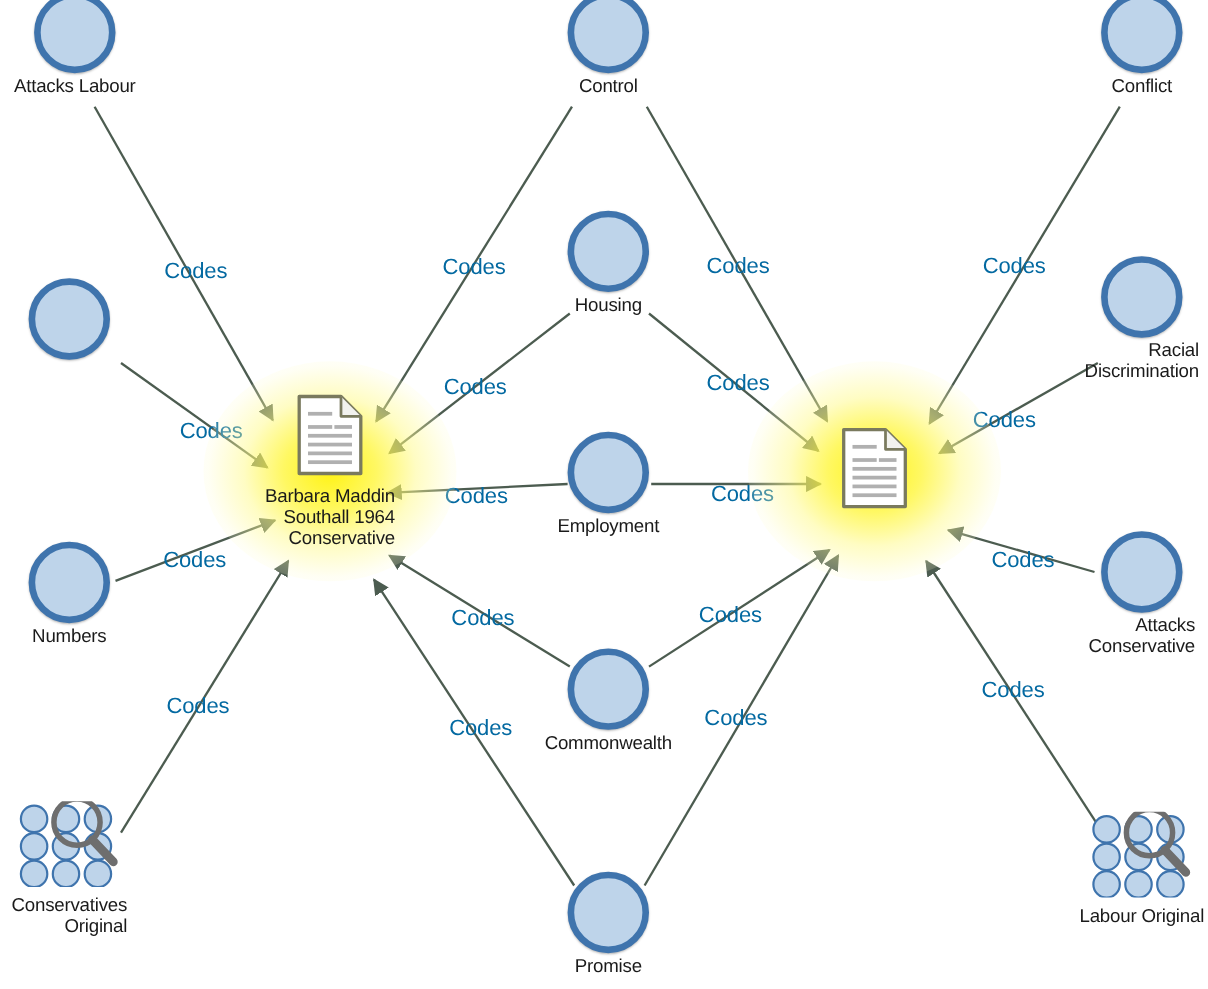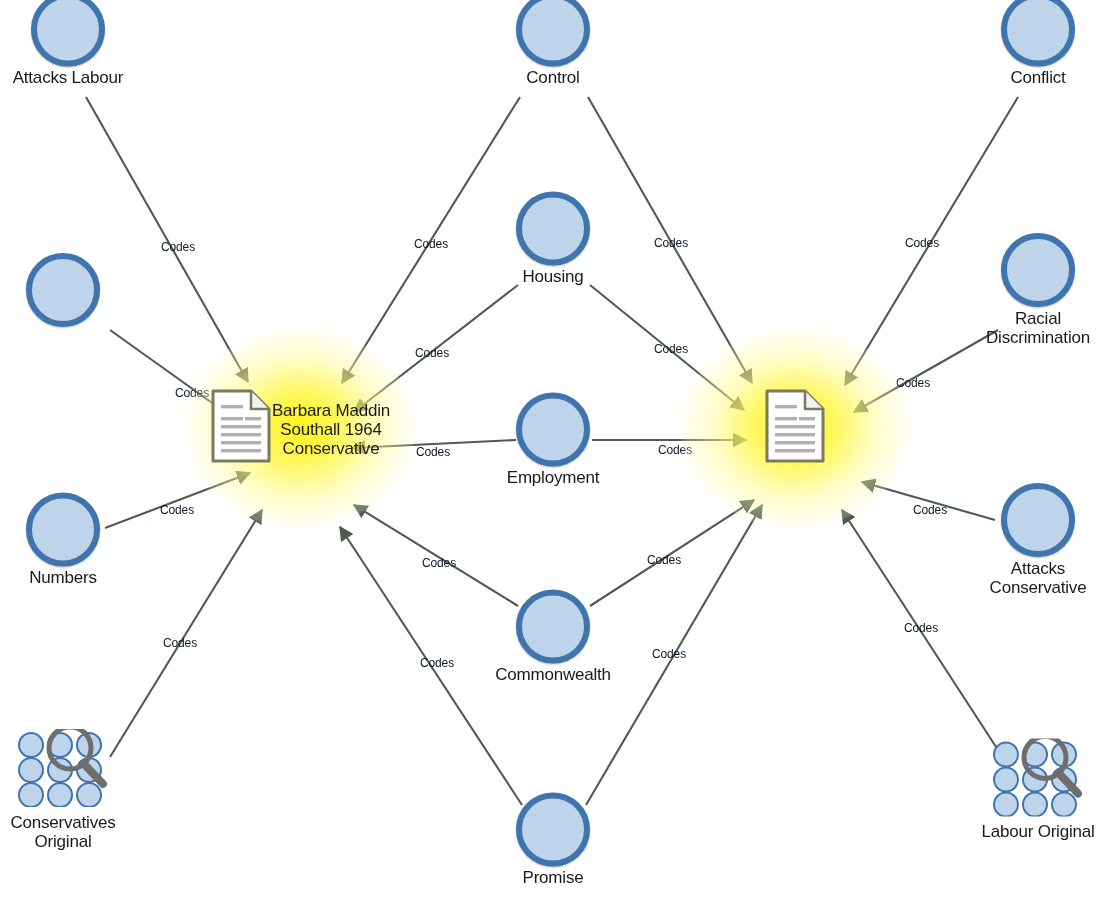--- a/index.html
+++ b/index.html
@@ -39,21 +39,21 @@
     border-radius: 50%;
     background: #bed4ea;
     border: 6px solid #3f74ad;
     box-sizing: border-box;
     box-shadow: 0 1px 2px rgba(0,0,0,0.28);
   }
   .node-label {
     margin-top: 2px;
     font-size: 17px;
     color: #1a1a1a;
-    text-align: center;
+    text-align: right;
     line-height: 1.12;
     white-space: pre-line;
     letter-spacing: -0.2px;
   }
   .doc-node .node-label {
     margin-top: 3px;
   }
   .glow {
     position: absolute;
     left: 50%;
@@ -66,36 +66,36 @@
         rgba(255,242,0,0.92) 0%,
         rgba(255,246,60,0.80) 26%,
         rgba(255,250,140,0.52) 48%,
         rgba(255,253,205,0.22) 68%,
         rgba(255,255,255,0) 82%);
     pointer-events: none;
   }
   .doc-wrap {
     position: relative;
     display: flex;
-    flex-direction: row;
+    flex-direction: column;
     align-items: center;
   }
   .doc-icon {
     position: relative;
     z-index: 2;
   }
   .grid-icon {
     position: relative;
     z-index: 2;
   }
   .edge-label {
     position: absolute;
     transform: translate(-50%, -50%);
-    font-size: 12px;
-    color: #0f172a;
+    font-size: 20px;
+    color: #0369a1;
     white-space: nowrap;
     z-index: 3;
     letter-spacing: -0.1px;
   }
   .doc-node { z-index: 4; }
 </style>
 </head>
 <body>
 
 <div id="canvas">

